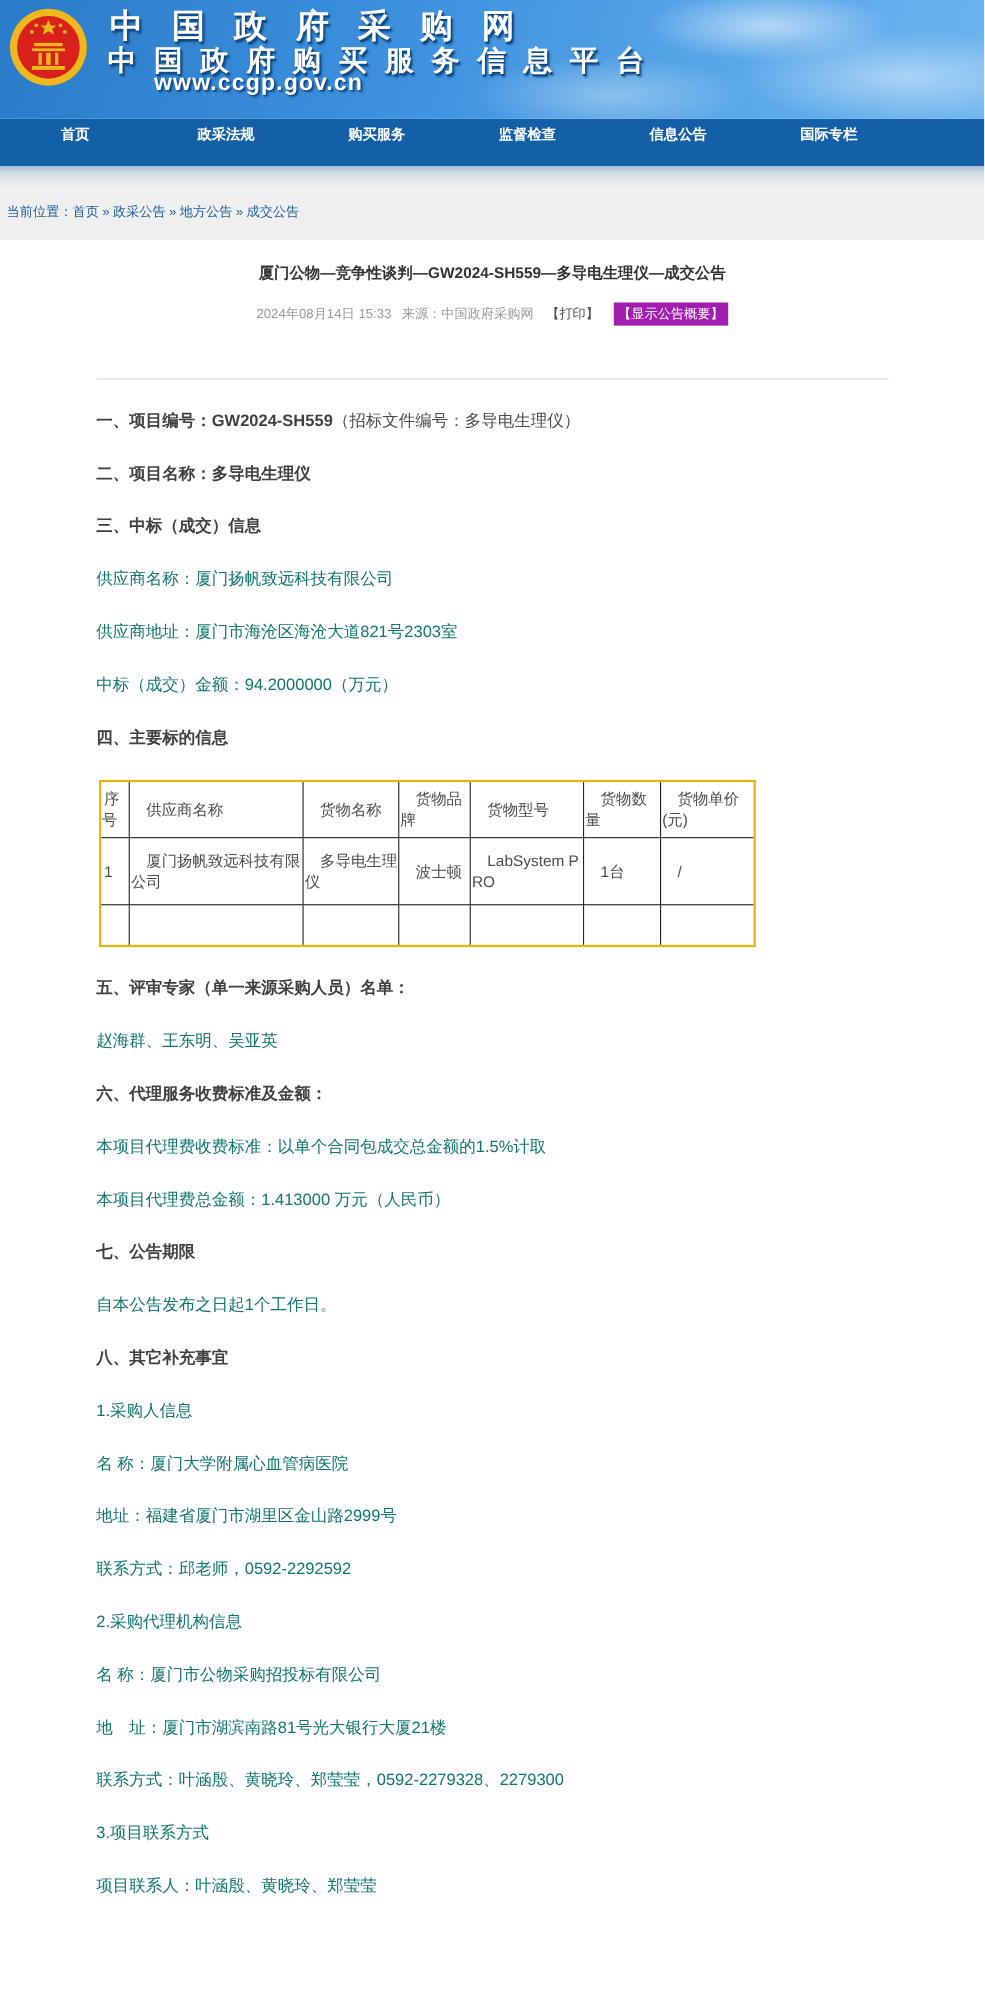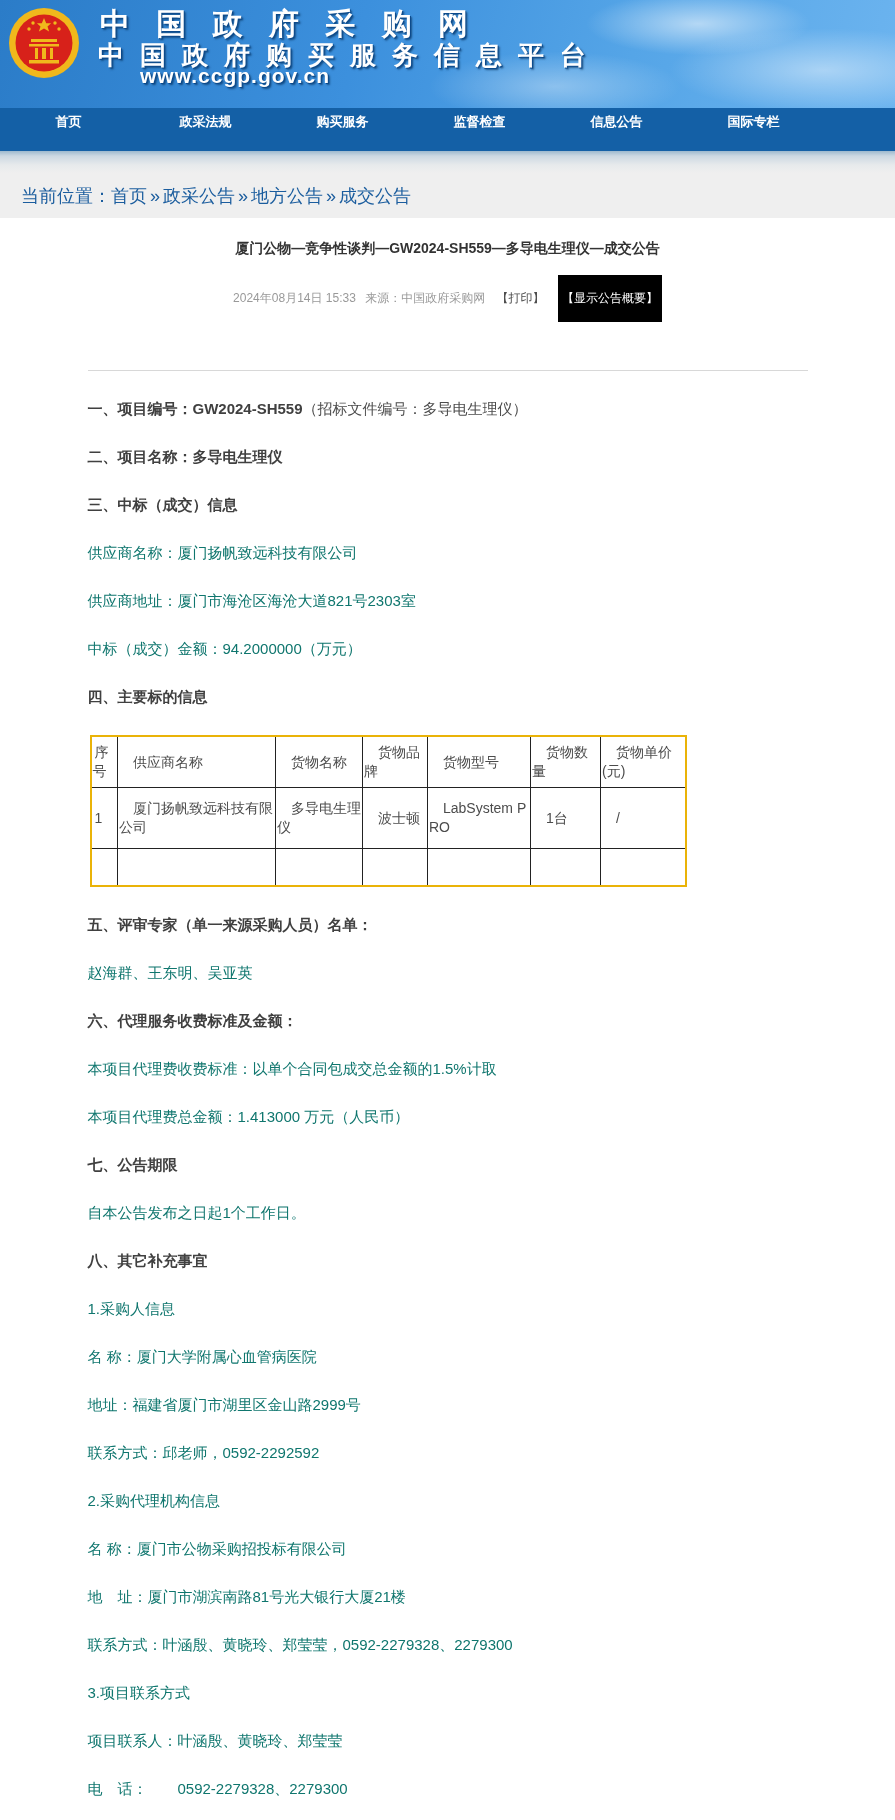--- a/index.html
+++ b/index.html
@@ -25,31 +25,31 @@
     letter-spacing:1px;text-shadow:1px 1px 0 #0b4a8c,2px 2px 2px rgba(6,48,92,.7);}
 
   
   .nav{height:43px;background:#1460a6;display:flex;align-items:flex-start;}
   .nav-item{display:block;width:137px;text-align:center;color:#fff;font-size:13px;font-weight:bold;
     line-height:27px;text-decoration:none;cursor:pointer;}
 
   
   .breadcrumb{height:67px;box-sizing:border-box;
     background:linear-gradient(to bottom,#9db9ce 0,#ccd8e2 5px,#e7eaec 14px,#efefef 22px,#efefef 100%);
-    padding:33px 0 0 21px;font-size:18px;color:#1b5d9e;}
+    padding:33px 0 0 6px;font-size:12px;color:#1b5d9e;}
   .bc-link{color:#1b5d9e;text-decoration:none;cursor:pointer;}
   .bc-sep{color:#1b5d9e;padding:0 3px;}
 
   
   .article{width:720px;margin:0 auto;padding:16px 0 30px 0;}
   .article-title{font-size:14px;font-weight:bold;color:#333;text-align:center;margin:0;line-height:28px;}
   .meta{margin-top:13px;text-align:center;font-size:12px;color:#999;}
   .meta .print{color:#4c4c4c;margin-left:8px;cursor:pointer;}
-  .meta .summary-badge{display:inline-block;margin-left:10px;background:#000000;color:#fff;
-    padding:15px 4px;cursor:pointer;}
+  .meta .summary-badge{display:inline-block;margin-left:10px;background:#a21caf;color:#fff;
+    padding:2px 4px;cursor:pointer;}
   .divider{border:none;border-top:1px solid #d8d8d8;margin:48px 0 0 0;}
 
   .para{font-size:15px;color:#0f766e;line-height:20px;margin:28px 0;}
   .para.bold, .para b{font-weight:bold;color:#404040;}
   .para .tail{font-weight:normal;color:#4c4c4c;}
 
   
   .goods-table{border-collapse:collapse;border:2px solid #eab308;margin:26px 0 0 2px;table-layout:fixed;
     font-size:14px;color:#4c4c4c;}
   .goods-table th,.goods-table td{border:1px solid #222;font-weight:normal;text-align:left;
@@ -175,17 +175,16 @@
         <p class="para">1.采购人信息</p>
         <p class="para">名 称：厦门大学附属心血管病医院</p>
         <p class="para">地址：福建省厦门市湖里区金山路2999号</p>
         <p class="para">联系方式：邱老师，0592-2292592</p>
         <p class="para">2.采购代理机构信息</p>
         <p class="para">名 称：厦门市公物采购招投标有限公司</p>
         <p class="para">地　址：厦门市湖滨南路81号光大银行大厦21楼</p>
         <p class="para">联系方式：叶涵殷、黄晓玲、郑莹莹，0592-2279328、2279300</p>
         <p class="para">3.项目联系方式</p>
         <p class="para">项目联系人：叶涵殷、黄晓玲、郑莹莹</p>
-        <p class="para">电　话：　　0592-2279328、2279300</p>
       </div>
   </div>
 
 </div>
 
 </body></html>

